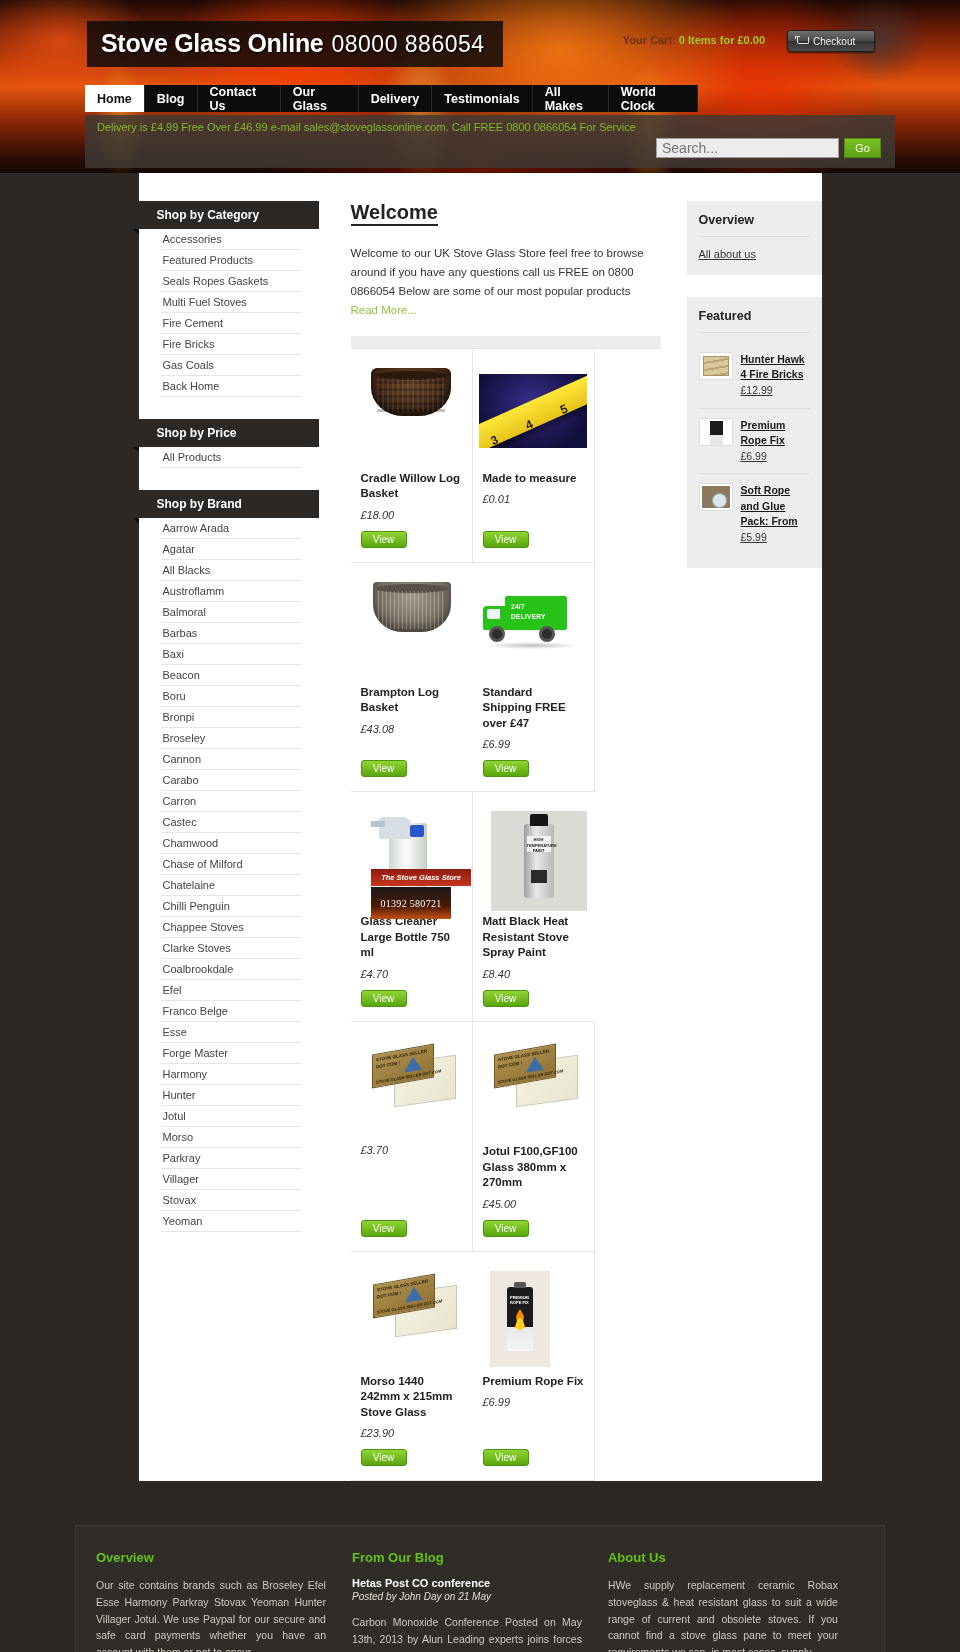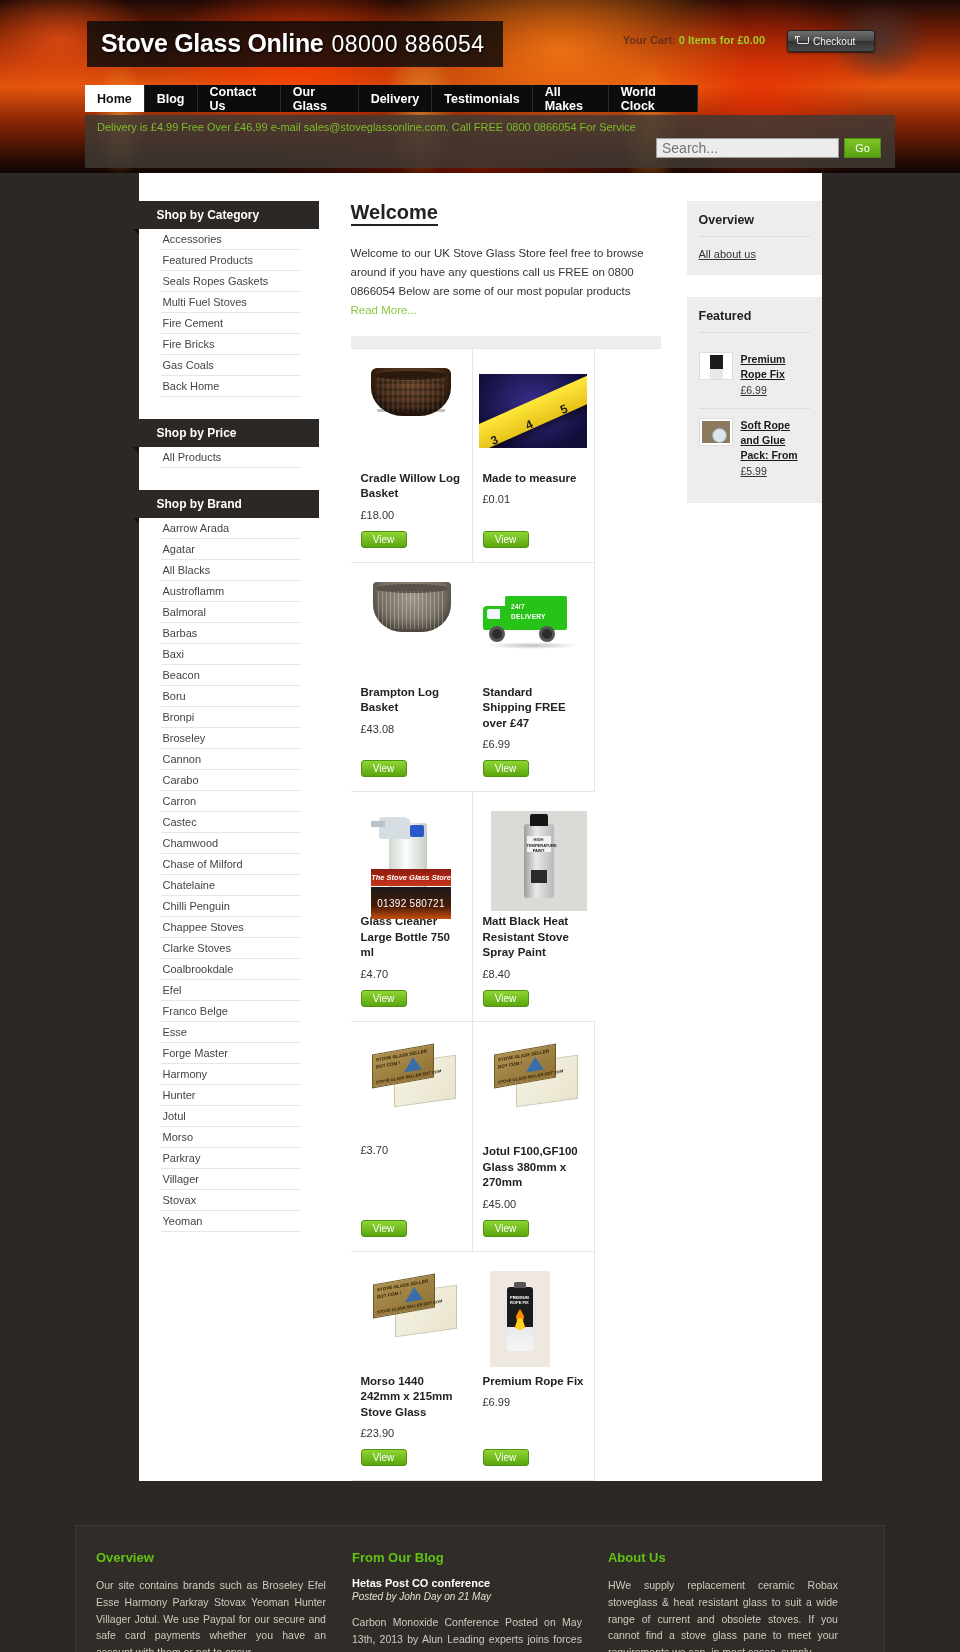--- a/index.html
+++ b/index.html
@@ -157,21 +157,21 @@
     width: 122px; padding: 12px 10px 14px 10px;
     border-right: 1px solid #e6e6e6; border-bottom: 1px solid #e6e6e6;
     display:flex; flex-direction:column;
   }
   .cell:nth-child(3n) { border-right:none; }
   .thumb {
     height: 100px; display:flex; align-items:center; justify-content:center;
     margin-bottom: 10px;
   }
   .pname { font-size: 11.5px; font-weight:bold; color:#222; line-height:1.35; margin-bottom: 7px; }
-  .pprice { font-size: 11px; color:#333; margin-bottom: 10px; }
+  .pprice { font-size: 11px; color:#333; margin-bottom: 10px; font-style: italic; }
   .view-btn {
     width: 46px; height: 17px; background:linear-gradient(180deg,#8fd633,#5aa50f);
     border:1px solid #4f9110; border-radius:3px; color:#fff; font-size:10px;
     display:flex; align-items:center; justify-content:center;
     margin-top:auto;
   }
 
   
   .art { width: 86px; height: 86px; position:relative; }
   .art.wide { width: 108px; height: 74px; }
@@ -229,22 +229,22 @@
   .spray { width:30px; height:74px; background:linear-gradient(90deg,#9d9d9d,#e8e8e8 40%,#b8b8b8); border-radius:3px; position:relative; }
   .spray:before { content:""; position:absolute; left:6px; top:-10px; width:18px; height:12px; background:#151515; border-radius:2px 2px 0 0; }
   .spray .lbl { position:absolute; left:3px; top:12px; right:3px; height:16px; background:#f2f2f2; color:#222; font-size:4px; text-align:center; line-height:1.3; padding-top:1px; font-weight:bold;}
   .spray .sq { position:absolute; left:7px; top:46px; width:16px; height:13px; background:#2a2a2a; }
 
   .cleaner { width:108px; height:96px; position:relative; }
   .cleaner .bot { position:absolute; left:32px; top:6px; width:38px; height:74px; background:linear-gradient(90deg,#cfd6cf,#fbfdfb 45%,#c6cdc6); border-radius:3px 3px 4px 4px; }
   .cleaner .trig { position:absolute; left:22px; top:0px; width:32px; height:22px; background:#d6dde3; border-radius:4px 8px 2px 2px; }
   .cleaner .nozz { position:absolute; left:14px; top:4px; width:14px; height:6px; background:#b9c2c8; }
   .cleaner .cap  { position:absolute; left:53px; top:8px; width:14px; height:12px; background:#2a58c8; border-radius:2px; }
-  .cleaner .band1{ position:absolute; left:14px; top:52px; width:80px; height:17px; background:linear-gradient(180deg,#8e1b10,#c8351a); display:flex; align-items:center; justify-content:center; color:#fff; font-size:7.5px; font-style:italic; font-weight:bold; }
-  .cleaner .band2{ position:absolute; left:14px; top:70px; width:80px; height:32px; background:linear-gradient(180deg,#1a1a1a,#4a1a05 60%,#c4500f); display:flex; align-items:center; justify-content:center; color:#fff; font-size:10px; letter-spacing:.3px; }
+  .cleaner .band1{ position:absolute; left:14px; top:52px; width:100px; height:17px; background:linear-gradient(180deg,#8e1b10,#c8351a); display:flex; align-items:center; justify-content:center; color:#fff; font-size:7.5px; font-style:italic; font-weight:bold; }
+  .cleaner .band2{ position:absolute; left:14px; top:70px; width:80px; height:32px; background:linear-gradient(180deg,#1a1a1a,#4a1a05 60%,#c4500f); display:flex; align-items:center; justify-content:center; color:#fff; font-size:10px; letter-spacing:.3px;font-family:Liberation Serif, serif; }
 
   .glassbox { width:96px; height:70px; position:relative; }
   .glassbox .pane { position:absolute; left:26px; top:18px; width:62px; height:44px; background:linear-gradient(135deg,#f6f3e2,#e8e4cf); border:1px solid #c9c5b0; transform: skewY(-8deg); }
   .glassbox .box { position:absolute; left:4px; top:8px; width:62px; height:34px; background:linear-gradient(160deg,#b09352,#8d7033); transform: skewY(-10deg); border:1px solid #6e5722; }
   .glassbox .tri { position:absolute; left:36px; top:16px; width:0;height:0; border-left:9px solid transparent; border-right:9px solid transparent; border-bottom:14px solid #3b6ea8; transform: skewY(-10deg);}
   .glassbox .t1 { position:absolute; left:8px; top:12px; color:#2a1d05; font-size:4.5px; font-weight:bold; transform: skewY(-10deg); line-height:1.5;}
   .glassbox .t2 { position:absolute; left:8px; top:33px; color:#2a1d05; font-size:4px; font-weight:bold; transform: skewY(-10deg);}
 
   .ropefix { width:60px; height:96px; background:#efe8e0; display:flex; align-items:center; justify-content:center; }
   .ropefix .tube { width:26px; height:64px; background:linear-gradient(180deg,#1b1b1b 0%,#1b1b1b 62%,#e9e9e9 62%,#f5f5f5 100%); border-radius:3px; position:relative; }
@@ -640,20 +640,29 @@
           <div class="divider"></div>
           <a class="link">All about us</a>
         </div>
 
         <div class="rbox">
           <h3>Featured</h3>
           <div class="divider"></div>
           <div id="featured-list">
                 <div class="feat-item">
                   <div class="feat-thumb">
+                    <div class="fb-bricks"></div>
+                  </div>
+                  <div class="feat-txt">
+                    <a>Hunter Hawk 4 Fire Bricks</a>
+                    <span class="pr">£12.99</span>
+                  </div>
+                </div>
+                <div class="feat-item">
+                  <div class="feat-thumb">
                     <div class="fb-tube"></div>
                   </div>
                   <div class="feat-txt">
                     <a>Premium Rope Fix</a>
                     <span class="pr">£6.99</span>
                   </div>
                 </div>
                 <div class="feat-item">
                   <div class="feat-thumb">
                     <div class="fb-pack"></div>

